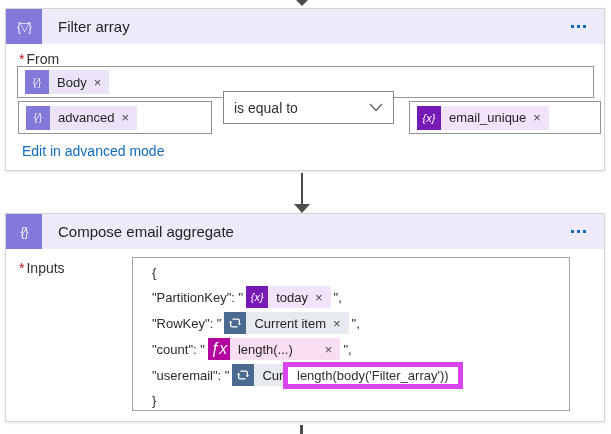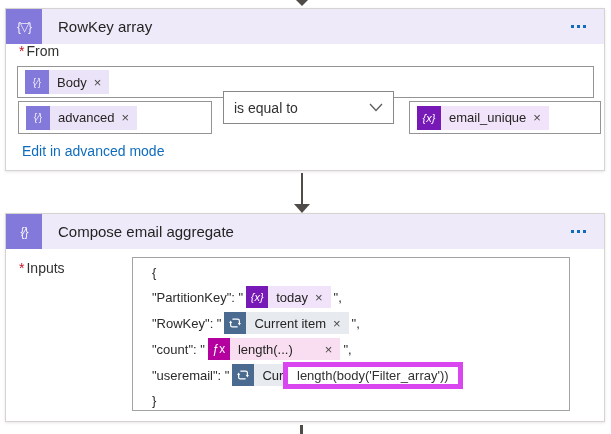--- a/index.html
+++ b/index.html
@@ -34,39 +34,39 @@
   .htitle { margin-left:16px; font-size:15px; color:#252423; }
   .hmenu { margin-left:auto; margin-right:16px; display:flex; gap:3px; align-items:center;
     cursor:pointer; padding:6px 2px; }
   .hmenu .dot { width:3px; height:3px; background:#0f6cbd; }
 
   
   .field-label { position:absolute; left:13px; font-size:14px; color:#323130; }
   .req { color:#c50f1f; margin-right:2px; }
   .input-box { position:absolute; background:#fff; border:1px solid #949494;
     display:flex; align-items:center; padding-left:7px; cursor:text; }
-  .from-label { top:34px; }
+  .from-label { top:42px; }
   .from-box { left:11px; top:57px; width:577px; height:32px; }
   .cond-box-left  { left:12px;  top:92px; width:194px; height:33px; }
   .cond-box-right { left:403px; top:92px; width:192px; height:33px; }
   .select-box { position:absolute; left:217px; top:82px; width:171px; height:33px;
     background:#fff; border:1px solid #8a8886; display:flex; align-items:center;
     padding:0 10px; font-size:14px; color:#323130; cursor:pointer; }
   .select-box .chev { margin-left:auto; }
   .adv-link { position:absolute; left:16px; top:134px; font-size:14px;
     color:#0f6cbd; text-decoration:none; cursor:pointer; }
 
   
   .token { display:inline-flex; align-items:stretch; cursor:pointer; }
   .ticon { width:24px; display:flex; align-items:center; justify-content:center;
     color:#fff; font-size:10px; flex:0 0 auto; }
   .token, .ticon, .pill { height:24px; }
   .ticon.purple  { background:#8279db; color:#efecfa; }
   .ticon.violet  { background:#7719b7; font-style:italic; font-size:11px; }
-  .ticon.magenta { background:#b4009e; font-size:12px; }
+  .ticon.magenta { background:#b4009e; font-style:italic; font-size:16px; }
   .ticon.slate   { background:#4a6b8f; }
   .pill { display:inline-flex; align-items:center; gap:7px; padding:0 8px;
     font-size:13px; color:#252423; white-space:nowrap; }
   .pill.lavender { background:#ebe4f8; }
   .pill.violet   { background:#f1e3f9; }
   .pill.pink     { background:#f9def1;gap:32px; }
   .pill.gray     { background:#e7eaef; }
   .x { font-size:13px; color:#494847; cursor:pointer; line-height:1; }
 
   
@@ -92,21 +92,21 @@
 
 <div class="canvas">
 
   <div class="top-arrowhead"></div>
 
   <section class="card card1">
     <header class="card-header">
       <div class="hicon">
         <span>{▽}</span>
       </div>
-      <div class="htitle">RowKey array</div>
+      <div class="htitle">Filter array</div>
       <div class="hmenu">
         <span class="dot"></span>
         <span class="dot"></span>
         <span class="dot"></span>
       </div>
     </header>
 
     <div class="field-label from-label">
       <span class="req">*</span><span>From</span>
     </div>

